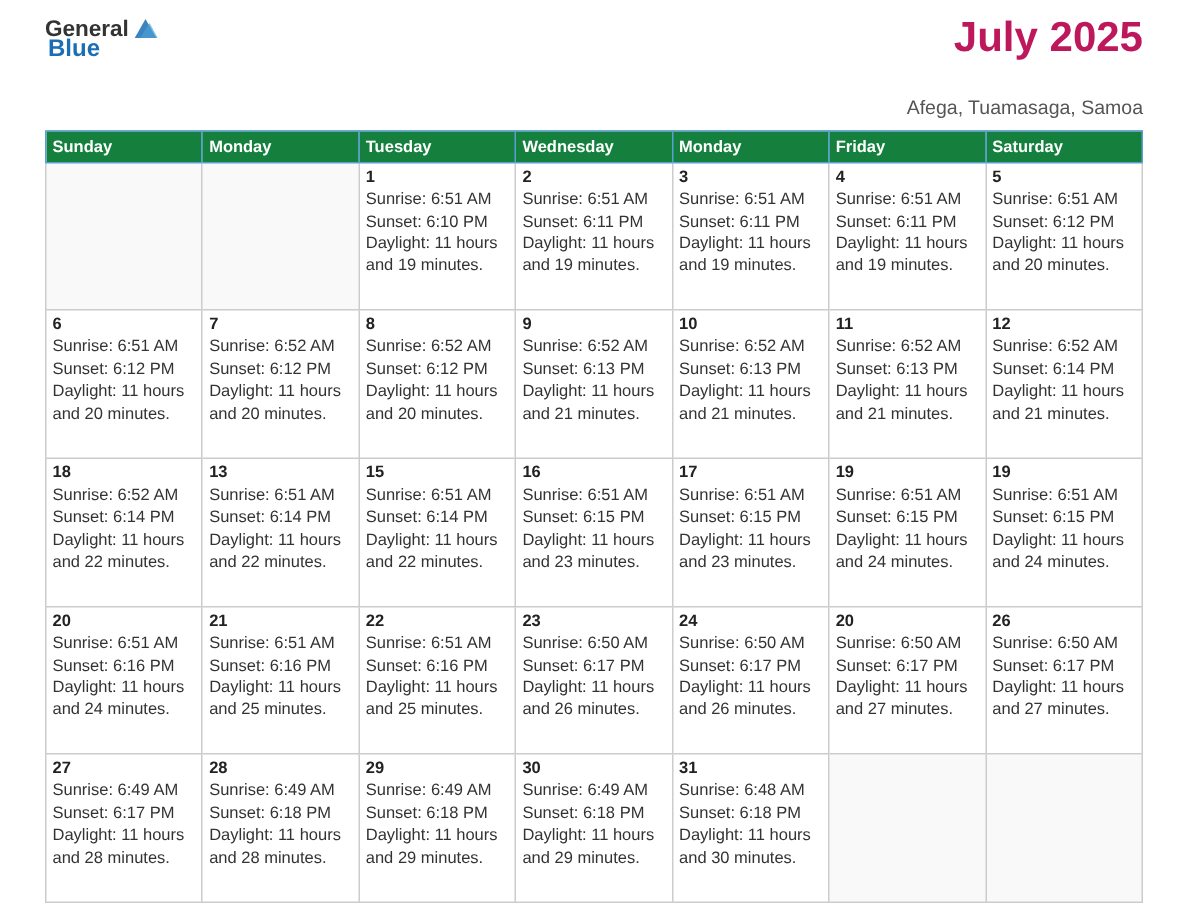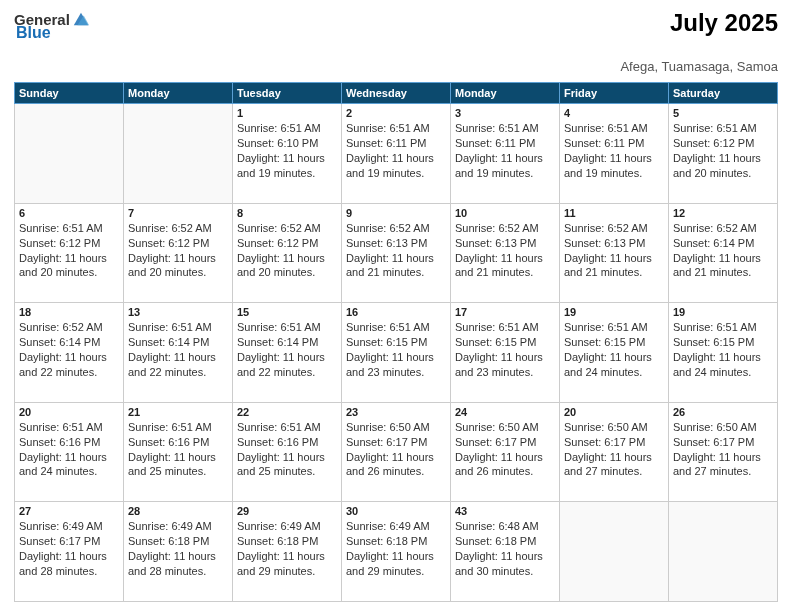--- a/index.html
+++ b/index.html
@@ -6,58 +6,58 @@
     body {
       width: 792px;
       height: 612px;
       font-family: Arial, sans-serif;
       background: #fff;
       overflow: hidden;
     }
     .page {
       width: 792px;
       height: 612px;
-      padding: 10px 14px;
+      padding: 10px 30px;
       display: flex;
       flex-direction: column;
     }
     .header {
       display: flex;
       align-items: flex-start;
       justify-content: space-between;
       margin-bottom: 8px;
     }
     .logo-icon {
       width: 18px;
       height: 18px;
       margin-left: 2px;
     }
     .title-area {
       text-align: right;
     }
     .month-title {
-      font-size: 24px;
+      font-size: 28px;
       font-weight: bold;
-      color: #000000;
+      color: #be185d;
       line-height: 1.1;
     }
     .subtitle {
       font-size: 13px;
       color: #555;
       margin-top: 23px;
     }
     .calendar {
       flex: 1;
       border: 1px solid #ccc;
       border-collapse: collapse;
       width: 100%;
       table-layout: fixed;
     }
     .calendar th {
-      background: #0c4a6e;
+      background: #15803d;
       color: #fff;
       font-size: 11px;
       font-weight: bold;
       padding: 4px 4px;
       border: 1px solid #5a9fd4;
       text-align: left;
     }
     .calendar td {
       border: 1px solid #ccc;
       vertical-align: top;
@@ -250,21 +250,21 @@
           </td>
           <td>
             <span class="day-num">29</span>
             <div class="cell-text">Sunrise: 6:49 AM<br>Sunset: 6:18 PM<br>Daylight: 11 hours and 29 minutes.</div>
           </td>
           <td>
             <span class="day-num">30</span>
             <div class="cell-text">Sunrise: 6:49 AM<br>Sunset: 6:18 PM<br>Daylight: 11 hours and 29 minutes.</div>
           </td>
           <td>
-            <span class="day-num">43</span>
+            <span class="day-num">31</span>
             <div class="cell-text">Sunrise: 6:48 AM<br>Sunset: 6:18 PM<br>Daylight: 11 hours and 30 minutes.</div>
           </td>
           <td class="empty"></td>
           <td class="empty"></td>
         </tr>
       </tbody>
   </table>
 </div>
 
 </body></html>

